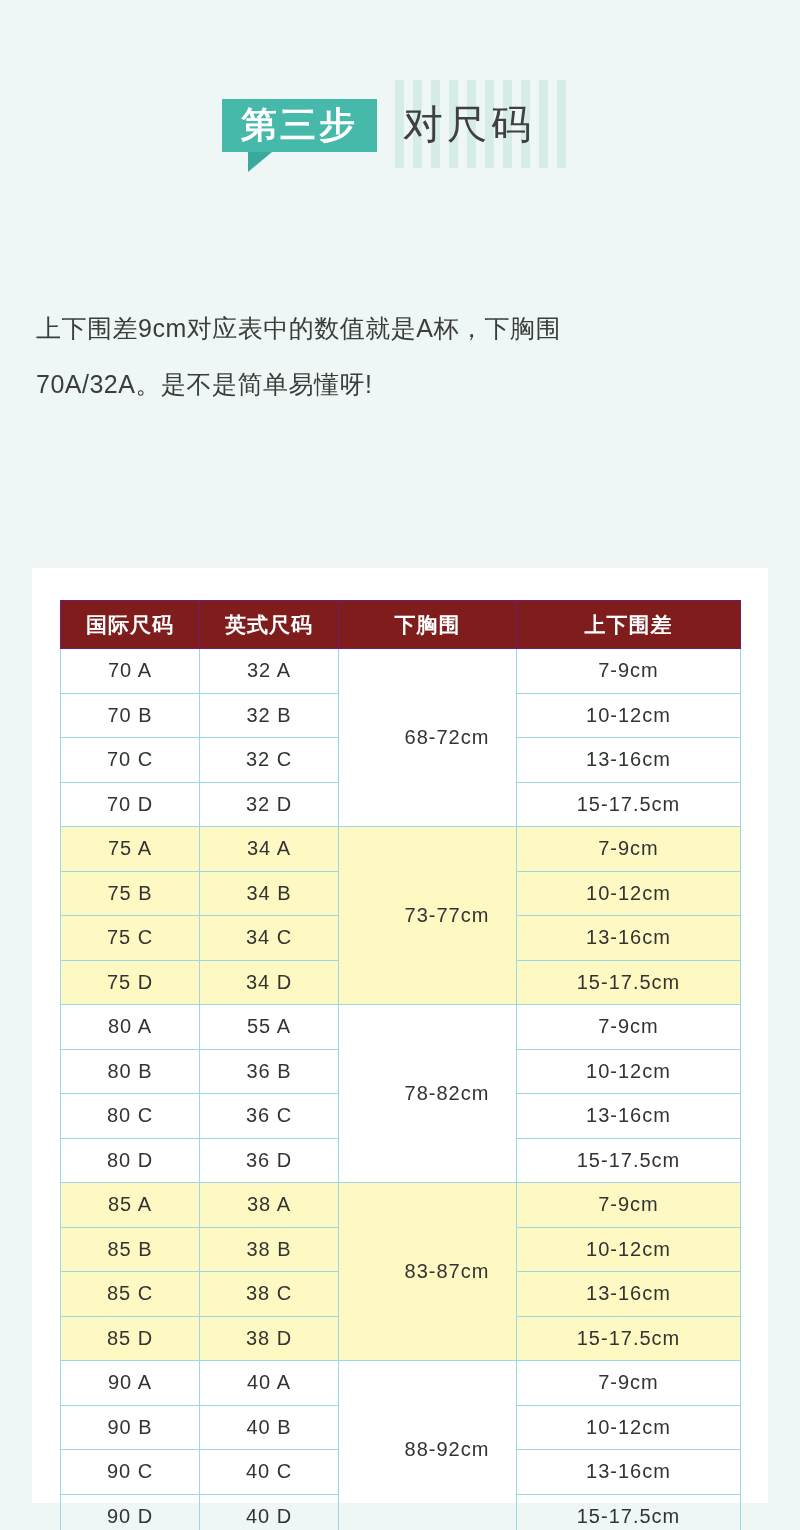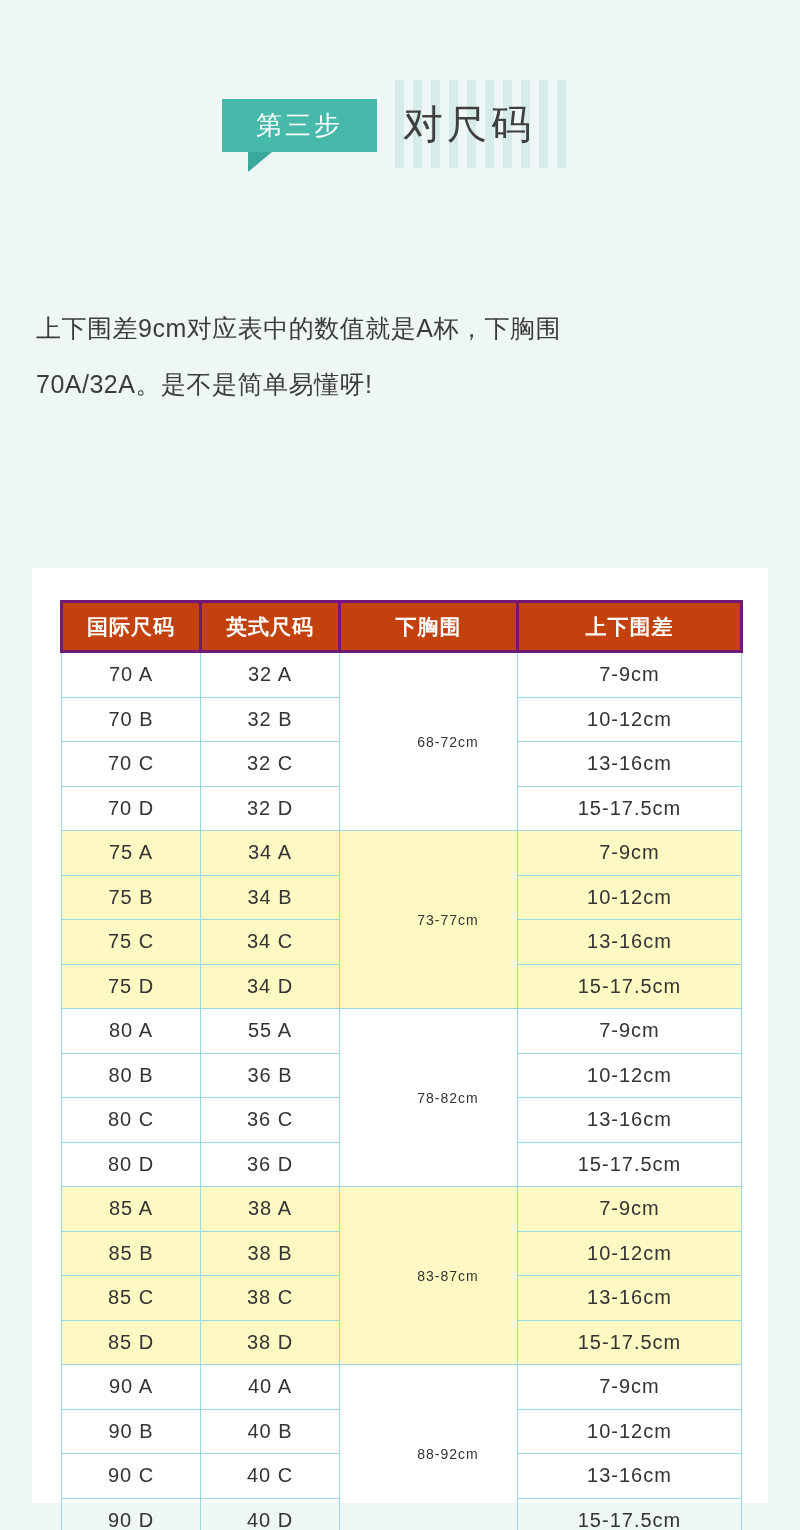--- a/index.html
+++ b/index.html
@@ -41,23 +41,23 @@
     top: 24px;
     width: 155px;
     height: 53px;
     background: #46b9ab;
     display: flex;
     align-items: center;
     justify-content: center;
   }
   .step-badge span {
     color: #ffffff;
-    font-size: 26px;
+    font-size: 36px;
     letter-spacing: 3px;
-    font-weight: normal;
+    font-weight: bold;
   }
   .badge-tail {
     position: absolute;
     left: 248px;
     top: 77px;
     width: 0;
     height: 0;
     border-left: 24px solid #3aa89a;
     border-bottom: 20px solid transparent;
   }
@@ -101,41 +101,41 @@
     width: 680px;
     border-collapse: collapse;
     table-layout: fixed;
   }
   table.size-table col.c1 { width: 139px; }
   table.size-table col.c2 { width: 139px; }
   table.size-table col.c3 { width: 178px; }
   table.size-table col.c4 { width: 224px; }
 
   table.size-table th {
-    background: #c2410c;
+    background: #7f1d1d;
     color: #ffffff;
     font-size: 21px;
     font-weight: bold;
     height: 45px;
     letter-spacing: 1px;
-    border: 3px solid #701a75;
+    border: 1px solid #701a75;
   }
   table.size-table td {
     border: 1px solid #9bd8e6;
     height: 41.5px;
     text-align: center;
     font-size: 20px;
     color: #333333;
     letter-spacing: 1px;
   }
   table.size-table tr.alt td {
     background: #fef9c3;
   }
   table.size-table td.band {
-    font-size: 14px;
+    font-size: 20px;
     padding-left: 40px;
   }
 </style>
 </head>
 <body>
 
 <div class="header">
   <div class="header-stripes"></div>
   <div class="step-badge">
     <span>第三步</span>

